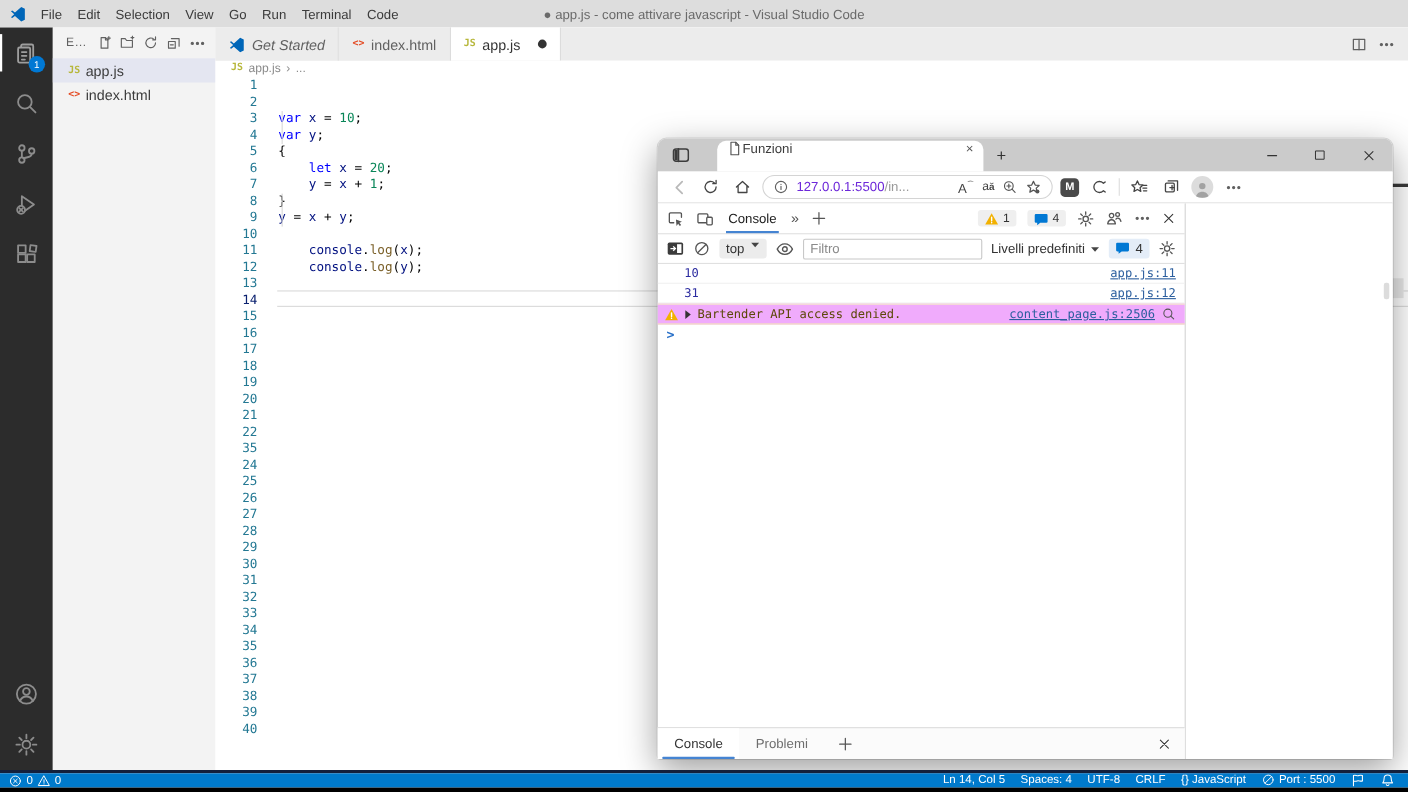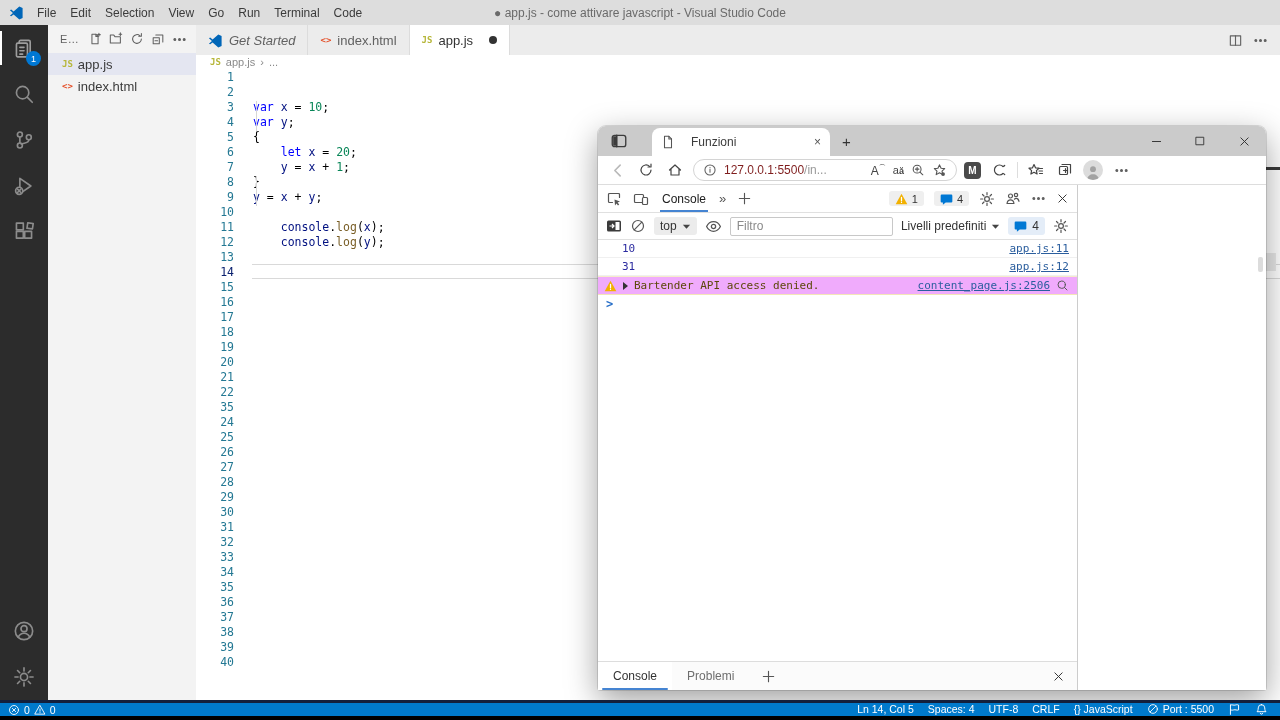--- a/index.html
+++ b/index.html
@@ -57,41 +57,41 @@
   .bottomblack{left:0;top:716px;width:1280px;height:4px;background:#000}
 
   
   .edge-dash{left:1264px;top:167px;width:16px;height:3px;background:#3a3a3a}
   .edge-scroll{left:1266px;top:253px;width:10px;height:18px;background:#e9e9e9}
 
   
   .bwin{left:598px;top:126px;width:668px;height:564px;background:#fff;border-radius:8px 8px 3px 3px;box-shadow:0 10px 32px rgba(0,0,0,.38),0 0 0 1px rgba(0,0,0,.12)}
   .btitle{height:30px;background:#cbcbcb;border-radius:8px 8px 0 0;display:flex;align-items:flex-end}
   .ws-btn{align-self:center;margin:0 10px 0 12px}
-  .btab{height:28px;width:178px;background:#fff;border-radius:8px 8px 0 0;display:flex;align-items:center;padding:0 9px;gap:16px;font-size:12px;color:#3c3c3c;margin-left:14px}
+  .btab{height:28px;width:242px;background:#fff;border-radius:8px 8px 0 0;display:flex;align-items:flex-start;padding:0 9px;gap:0;font-size:12px;color:#3c3c3c;margin-left:14px}
   .btab .x{margin-left:auto;color:#555;font-size:12px;cursor:pointer}
   .newtab{align-self:center;margin-left:12px;color:#333;font-size:15px;cursor:pointer}
   .wcontrols{margin-left:auto;align-self:stretch;display:flex}
   .wc{width:44px;display:flex;align-items:center;justify-content:center;color:#333;cursor:pointer}
   .btoolbar{height:29px;background:#fff;border-bottom:1px solid #ddd;display:flex;align-items:center;padding:0 8px;gap:7px}
   .tb-ic{width:22px;display:flex;justify-content:center;cursor:pointer}
   .address{width:264px;height:22px;border:1px solid #d4d4d4;border-radius:12px;display:flex;align-items:center;padding:0 9px;gap:7px;font-size:12px;background:#fff}
-  .address .host{color:#7f1d1d}.address .rest{color:#9a9a9a}
+  .address .host{color:#6d28d9}.address .rest{color:#9a9a9a}
   .mchip{width:17px;height:17px;border-radius:4px;background:#4a4a4a;color:#fff;font-size:10px;font-weight:bold;display:flex;align-items:center;justify-content:center}
   .tdiv{width:1px;height:16px;background:#ddd}
   .avatar{width:20px;height:20px;border-radius:50%;background:#dcdcdc;display:flex;align-items:flex-end;justify-content:center;overflow:hidden}
   .bbody{position:absolute;left:0;top:59px;right:0;bottom:0;display:flex}
   .devtools{width:480px;border-right:1px solid #ccc;display:flex;flex-direction:column;background:#fff}
   .dt-tabs{height:28px;border-bottom:1px solid #e0e0e0;display:flex;align-items:center;padding:0 8px;gap:11px;font-size:12px;color:#333}
   .dt-tab-active{position:relative;padding:0 2px;height:100%;display:flex;align-items:center;color:#202020}
   .dt-tab-active::after{content:"";position:absolute;left:0;right:0;bottom:0;height:2.5px;background:#4584d2}
   .dt-right{margin-left:auto;display:flex;align-items:center;gap:10px}
   .badge{background:#efefef;border-radius:3px;padding:1.5px 6px;display:flex;align-items:center;gap:4px;font-size:11px;color:#333}
   .dt-filter{height:27px;border-bottom:1px solid #e0e0e0;display:flex;align-items:center;padding:0 8px;gap:8px;font-size:12px;color:#333}
-  .chip{background:#ececec;border-radius:3px;padding:2px 6px;display:flex;align-items:center;gap:5px;cursor:pointer}
+  .chip{background:#ececec;border-radius:3px;padding:2px 6px;display:flex;align-items:flex-start;gap:5px;cursor:pointer}
   .chip.blue{background:#e4edf8}
   .filter-input{flex:1;height:19px;border:1px solid #c8c8c8;border-radius:2px;font-size:12px;padding:0 6px;font-family:"Liberation Sans",sans-serif;color:#333;min-width:40px}
   .filter-input::placeholder{color:#8a8a8a}
   .levels{display:flex;align-items:center;gap:5px;cursor:pointer;white-space:nowrap}
   .dt-msgs{font-family:"DejaVu Sans Mono",monospace;font-size:11px;color:#2a2a2a}
   .msg{min-height:18px;display:flex;align-items:center;padding:0 8px 0 24px;border-bottom:1px solid #f0f0f0;gap:6px}
   .msg .src{margin-left:auto;color:#2b5e9e;text-decoration:underline;cursor:pointer;white-space:nowrap}
   .msg.number .txt{color:#2c2ca0}
   .msg.warning{background:#f0abfc;border-bottom:1px solid #f3e6b8;border-top:1px solid #f6eccb;padding-left:6px;color:#5c4809;min-height:19px}
   .msg.warning .txt{color:#5c4809}

